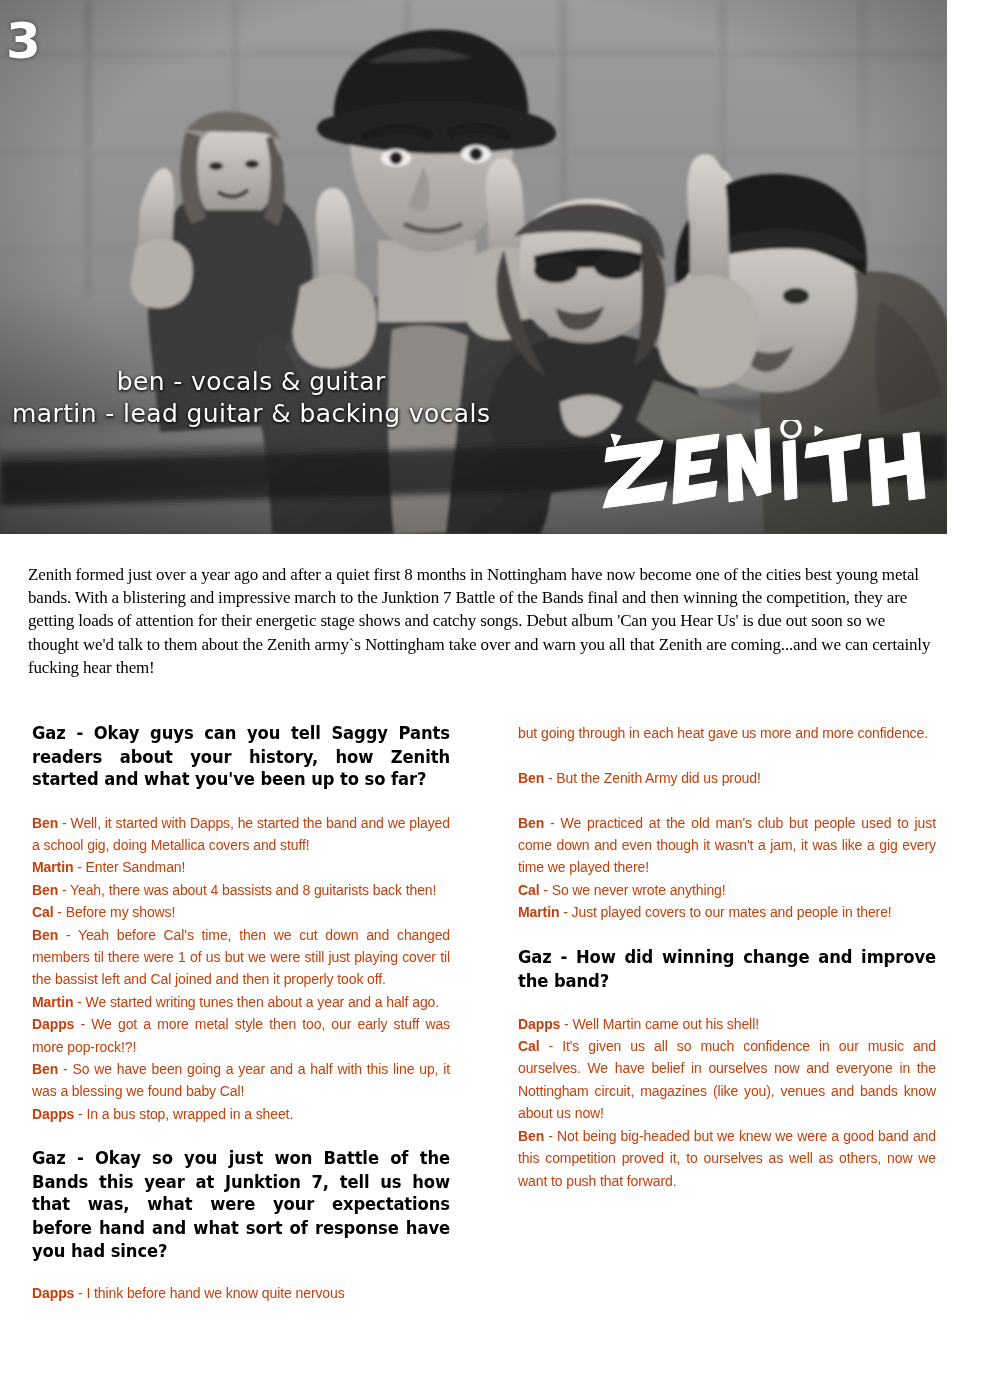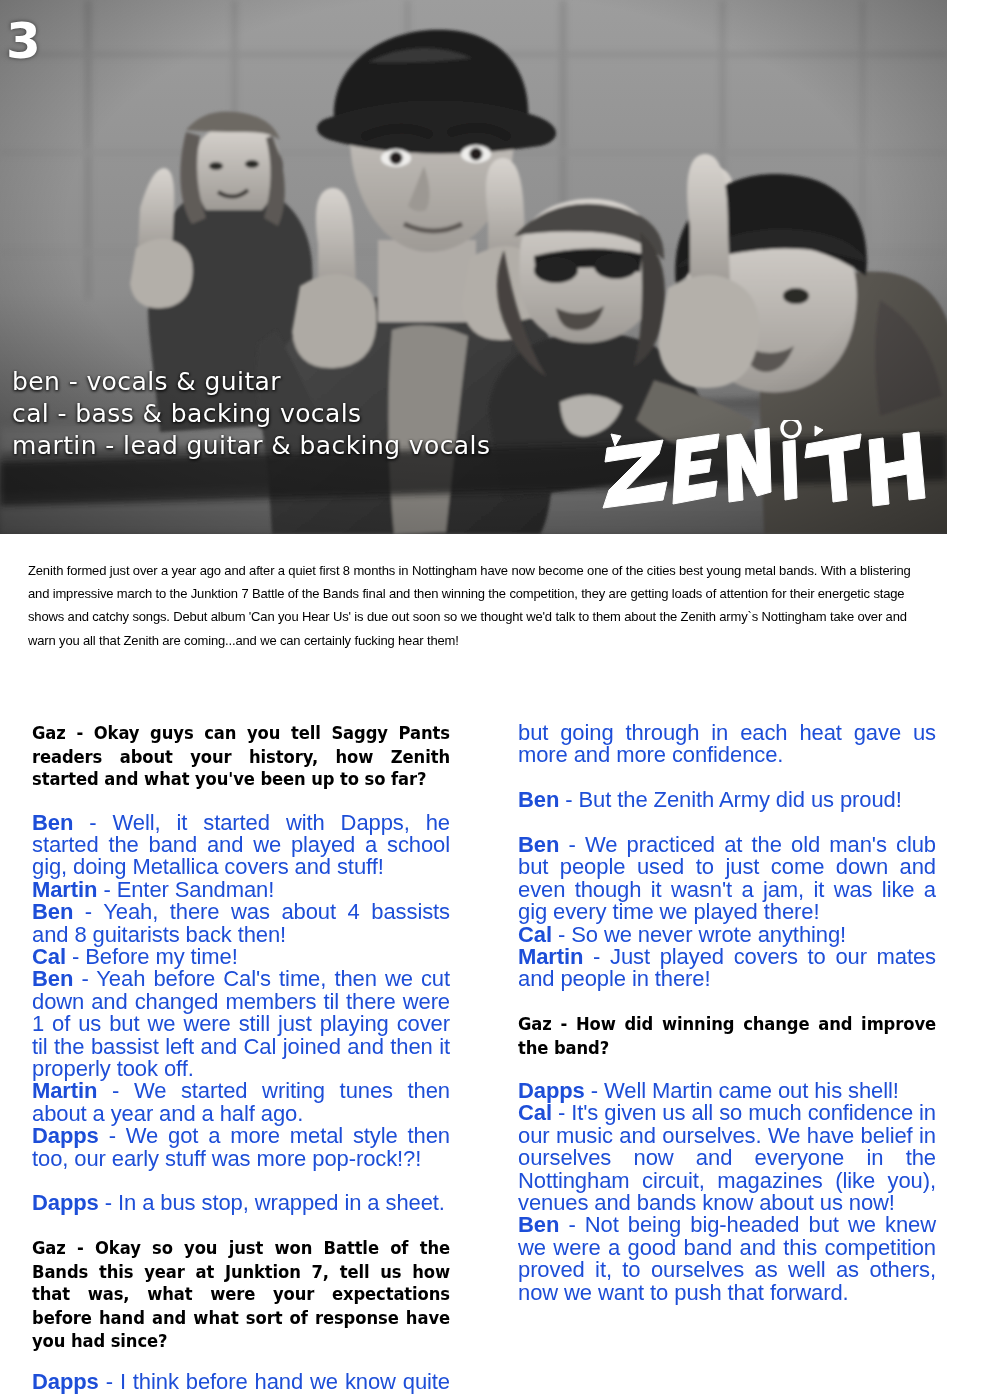--- a/index.html
+++ b/index.html
@@ -38,39 +38,40 @@
     position:absolute;
     left:12px;top:366px;
     z-index:6;
     color:#ffffff;
     font-family:"DejaVu Sans", sans-serif;
     font-size:25px;
     line-height:32px;
     letter-spacing:.4px;
     text-shadow:1px 1px 3px rgba(0,0,0,.85), -1px 1px 3px rgba(0,0,0,.6);
   }
-  #credits div{white-space:nowrap;}
+  #credits div{white-space:nowrap;text-align:center;}
 
   #band-logo{
     position:absolute;
     right:16px;bottom:14px;
     z-index:6;
     width:330px;height:100px;
   }
   #band-logo svg{width:100%;height:100%;display:block;}
 
   
   #intro{
     position:absolute;
     left:28px;top:546px;
     width:906px;
-    font-size:13px;
+    font-size:17px;
     line-height:23.2px;
     color:#000;
     letter-spacing:-.15px;
+    font-family:Liberation Serif, serif;
   }
 
   
   #cols{
     position:absolute;
     left:24px;top:722px;
     width:942px;
     height:660px;
   }
   .col{
@@ -87,24 +88,24 @@
     line-height:22.5px;
     font-weight:600;
     text-align:justify;
     color:#000;
     letter-spacing:-.1px;
     margin:0 0 22px 0;
     transform:scaleY(1.04);
     transform-origin:left top;
   }
   .answer{
-    font-size:22px;
+    font-size:14px;
     line-height:22.4px;
     text-align:justify;
-    color:#1d4ed8;
+    color:#c2410c;
     margin:0;
     letter-spacing:-.1px;
   }
   .answer .who{font-weight:bold;}
   .gap{height:22px;}
   .cont{ text-align:justify; }
 </style>
 </head>
 <body>
 
@@ -238,21 +239,20 @@
     </g>
 
     <path d="M0 462 L947 434 L947 480 L0 506 Z" fill="#1a1a1a" opacity="0.75" filter="url(#blur1)"></path>
     <rect x="0" y="0" width="947" height="534" fill="url(#vig)"></rect>
   </svg>
 
   <div id="page-number">3</div>
 
   <div id="credits">
     <div>ben - vocals &amp; guitar</div>
-    <div>cal - bass &amp; backing vocals</div>
     <div>martin - lead guitar &amp; backing vocals</div>
   </div>
 
   <div id="band-logo">
     <svg viewBox="0 0 330 100">
       <g fill="#ffffff" stroke="#ffffff" stroke-width="1">
 
         <path d="M6 28 L62 20 L58 34 L24 70 L66 62 L62 80 L2 88 L8 70 L42 36 L4 42 Z"></path>
         <path d="M10 14 L20 16 L14 26 Z"></path>
 
@@ -275,25 +275,25 @@
 <p id="intro">Zenith formed just over a year ago and after a quiet first 8 months in Nottingham have now become one of the cities best young metal bands. With a blistering and impressive march to the Junktion 7 Battle of the Bands final and then winning the competition, they are getting loads of attention for their energetic stage shows and catchy songs. Debut album 'Can you Hear Us' is due out soon so we thought we'd talk to them about the Zenith army`s Nottingham take over and warn you all that Zenith are coming...and we can certainly fucking hear them!</p>
 
 <div id="cols">
 
   <div class="col" id="col-left">
     <p class="question">Gaz - Okay guys can you tell Saggy Pants readers about your history, how Zenith started and what you've been up to so far?</p>
     <p class="answer">
       <span><span class="who">Ben</span><span> - Well, it started with Dapps, he started the band and we played a school gig, doing Metallica covers and stuff!</span></span><br>
       <span><span class="who">Martin</span><span> - Enter Sandman!</span></span><br>
       <span><span class="who">Ben</span><span> - Yeah, there was about 4 bassists and 8 guitarists back then!</span></span><br>
-      <span><span class="who">Cal</span><span> - Before my time!</span></span><br>
+      <span><span class="who">Cal</span><span> - Before my shows!</span></span><br>
       <span><span class="who">Ben</span><span> - Yeah before Cal's time, then we cut down and changed members til there were 1 of us but we were still just playing cover til the bassist left and Cal joined and then it properly took off.</span></span><br>
       <span><span class="who">Martin</span><span> - We started writing tunes then about a year and a half ago.</span></span><br>
       <span><span class="who">Dapps</span><span> - We got a more metal style then too, our early stuff was more pop-rock!?!</span></span><br>
-      <br>
+      <span><span class="who">Ben</span><span> - So we have been going a year and a half with this line up, it was a blessing we found baby Cal!</span></span><br>
       <span><span class="who">Dapps</span><span> - In a bus stop, wrapped in a sheet.</span></span>
     </p>
     <div class="gap"></div>
     <p class="question">Gaz - Okay so you just won Battle of the Bands this year at Junktion 7, tell us how that was, what were your expectations before hand and what sort of response have you had since?</p>
     <p class="answer">
       <span><span class="who">Dapps</span><span> - I think before hand we know quite nervous</span></span>
     </p>
   </div>
 
   <div class="col" id="col-right">

